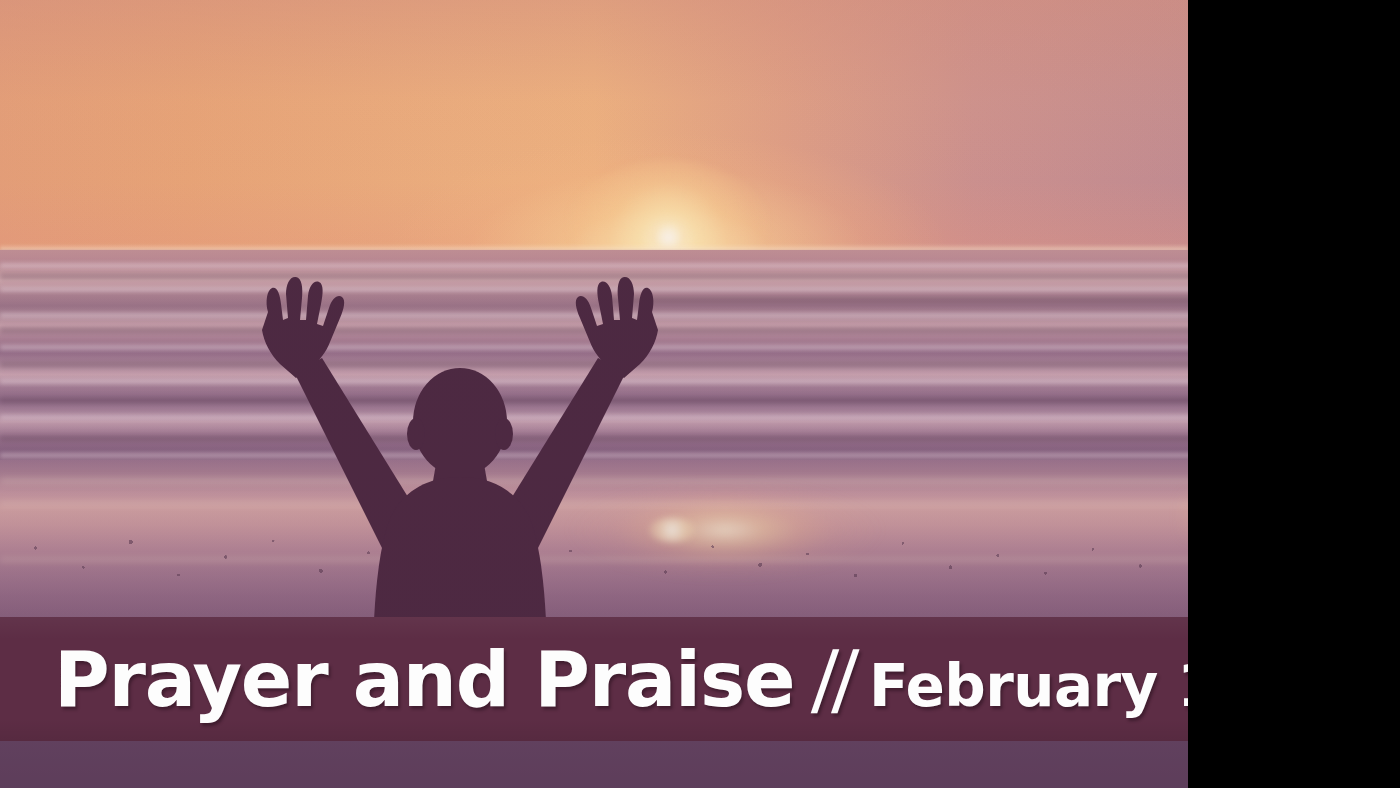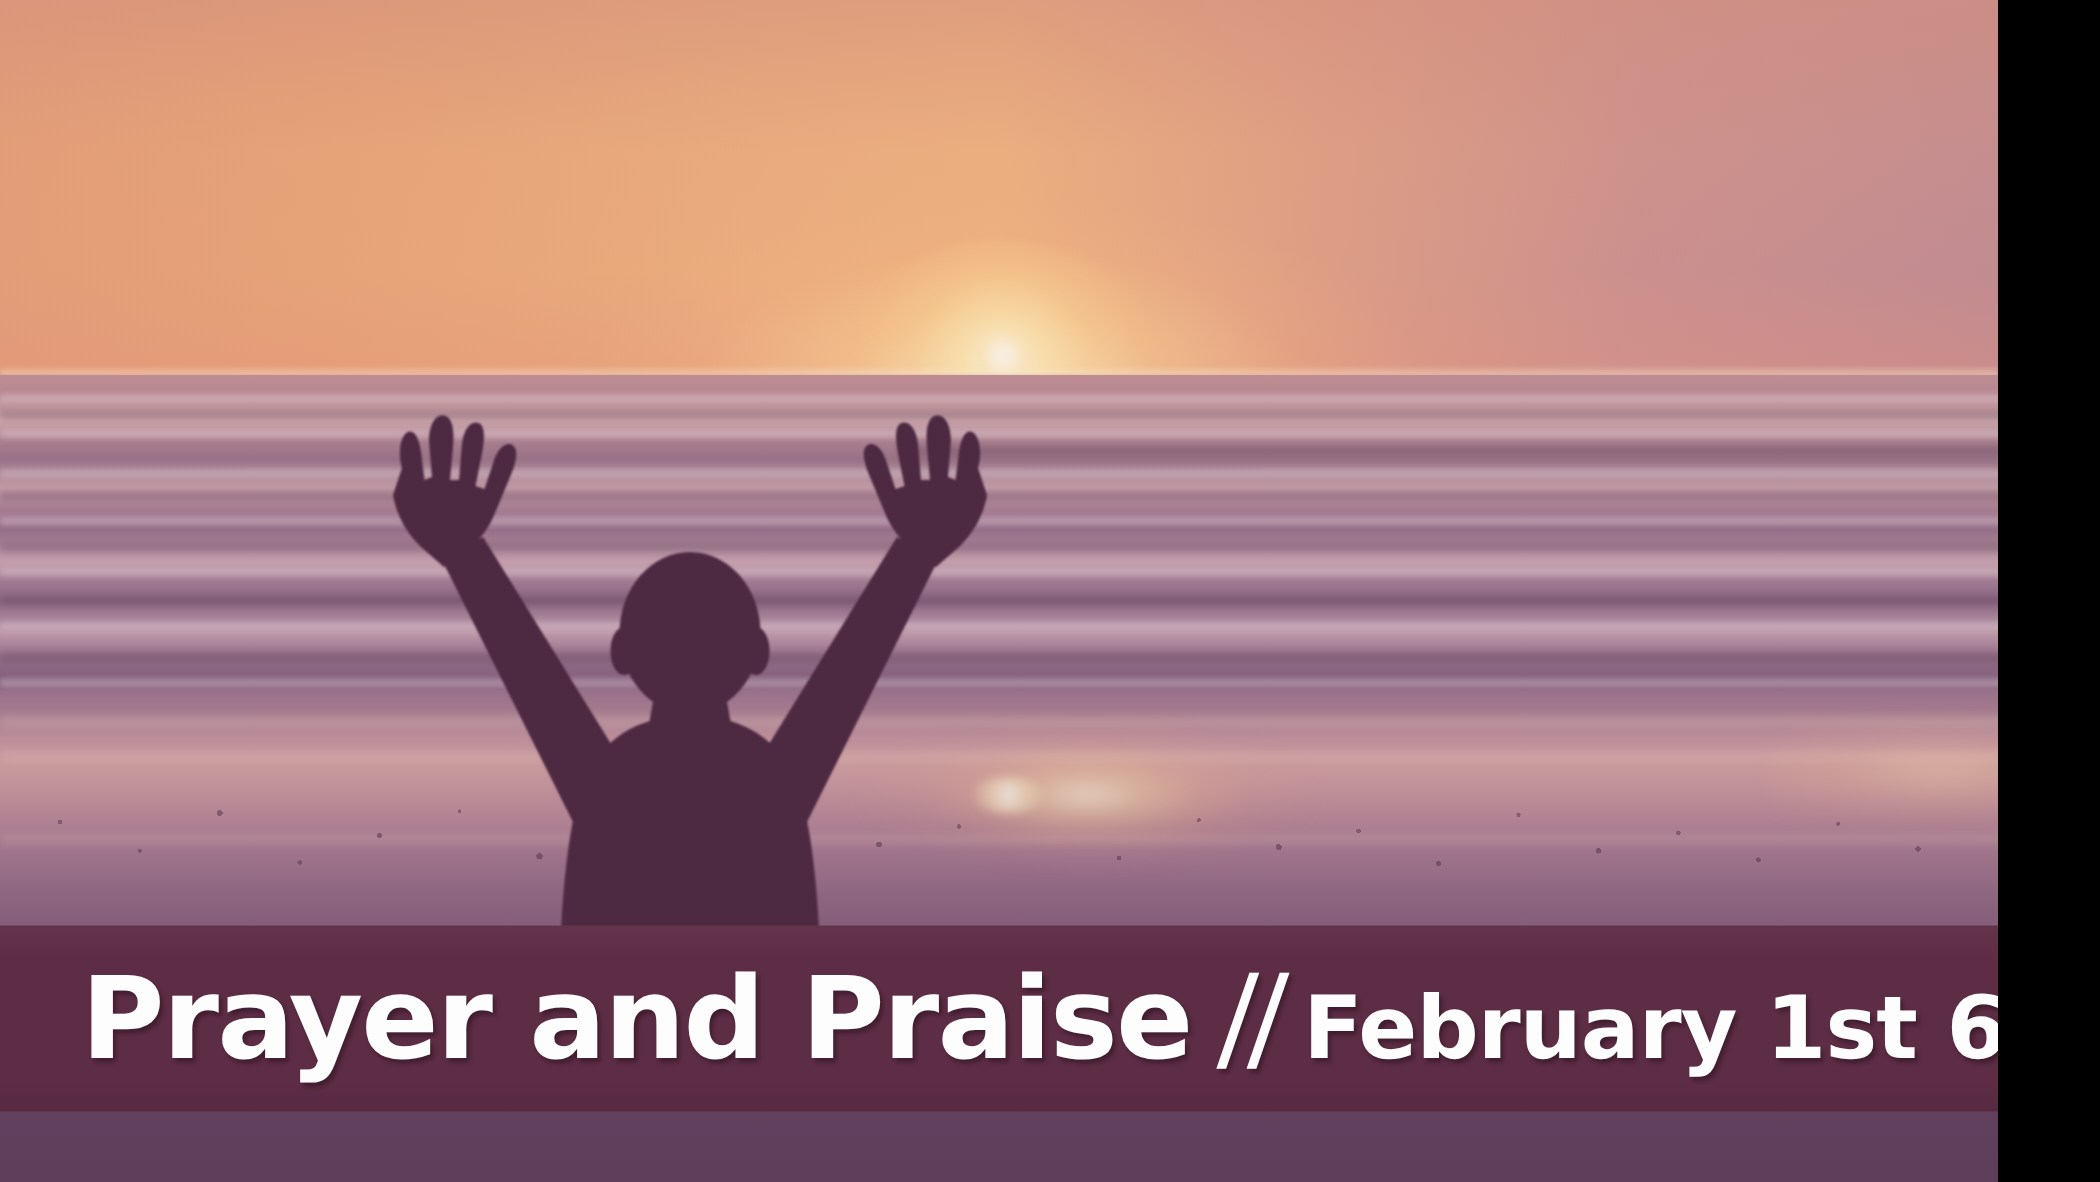--- a/index.html
+++ b/index.html
@@ -2,21 +2,21 @@
 <html><head>
 <meta charset="utf-8">
 <style>
   html, body {
     margin: 0;
     padding: 0;
     background: #000;
   }
   #stage {
     position: relative;
-    width: 1332px;
+    width: 1188px;
     height: 788px;
     overflow: hidden;
     font-family: "DejaVu Sans", sans-serif;
     background: #b97a74;
   }
 
   
   .layer { position: absolute; left: 0; width: 100%; }
 
   

